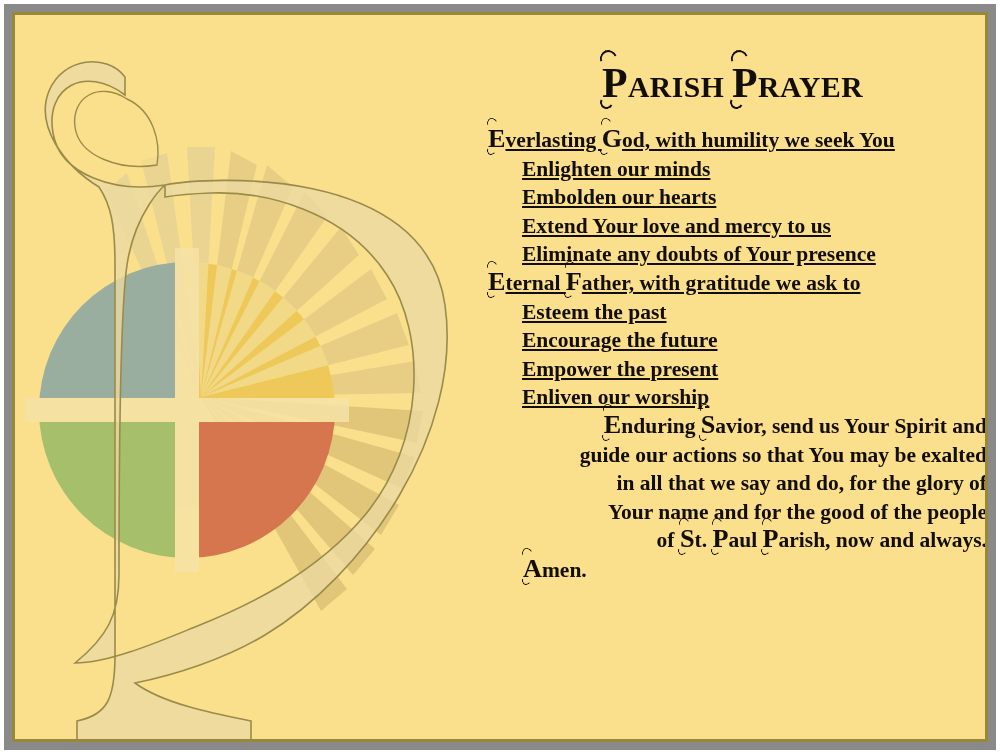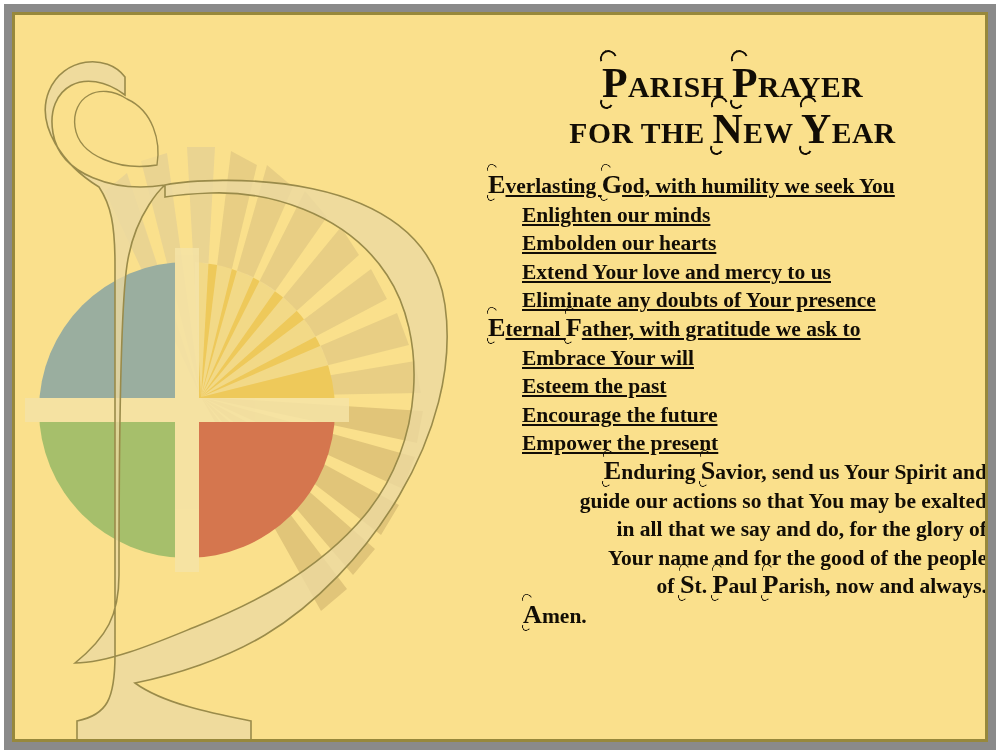--- a/index.html
+++ b/index.html
@@ -218,39 +218,38 @@
                    C 64,142 106,156 142,150
                    C 146,126 138,96 112,84 Z" fill="#fae08c" fill-opacity="0.55" stroke="#9a8b4a" stroke-width="1.4"></path>
         </g>
       </svg>
     </div>
 
     <div id="prayer-column">
 
       <h1 id="prayer-title">
         <span class="title-line"><span class="ornate">P</span><span class="sc">ARISH </span><span class="ornate">P</span><span class="sc">RAYER</span></span>
-        <span class="title-line"><span class="sc">FOR THE </span><span class="ornate">N</span><span class="sc">EW </span><span class="ornate">Y</span><span class="sc">EAR</span></span>
       </h1>
 
       <div id="prayer-body">
 
         <div class="stanza">
           <p class="lead-line"><span class="ornate">E</span><span>verlasting </span><span class="ornate">G</span><span>od, with humility we seek You</span></p>
           <p class="petition">Enlighten our minds</p>
           <p class="petition">Embolden our hearts</p>
           <p class="petition">Extend Your love and mercy to us</p>
           <p class="petition">Eliminate any doubts of Your presence</p>
         </div>
 
         <div class="stanza">
           <p class="lead-line"><span class="ornate">E</span><span>ternal </span><span class="ornate">F</span><span>ather, with gratitude we ask to</span></p>
-          <p class="petition">Embrace Your will</p>
           <p class="petition">Esteem the past</p>
           <p class="petition">Encourage the future</p>
           <p class="petition">Empower the present</p>
+          <p class="petition">Enliven our worship</p>
         </div>
 
         <div id="closing-stanza">
           <p class="closing-line"><span class="ornate">E</span><span>nduring </span><span class="ornate">S</span><span>avior, send us Your Spirit and</span></p>
           <p class="closing-line">guide our actions so that You may be exalted</p>
           <p class="closing-line">in all that we say and do, for the glory of</p>
           <p class="closing-line">Your name and for the good of the people</p>
           <p class="closing-line"><span>of </span><span class="ornate">S</span><span>t. </span><span class="ornate">P</span><span>aul </span><span class="ornate">P</span><span>arish, now and always.</span></p>
           <p id="amen-line"><span class="ornate">A</span><span>men.</span></p>
         </div>

